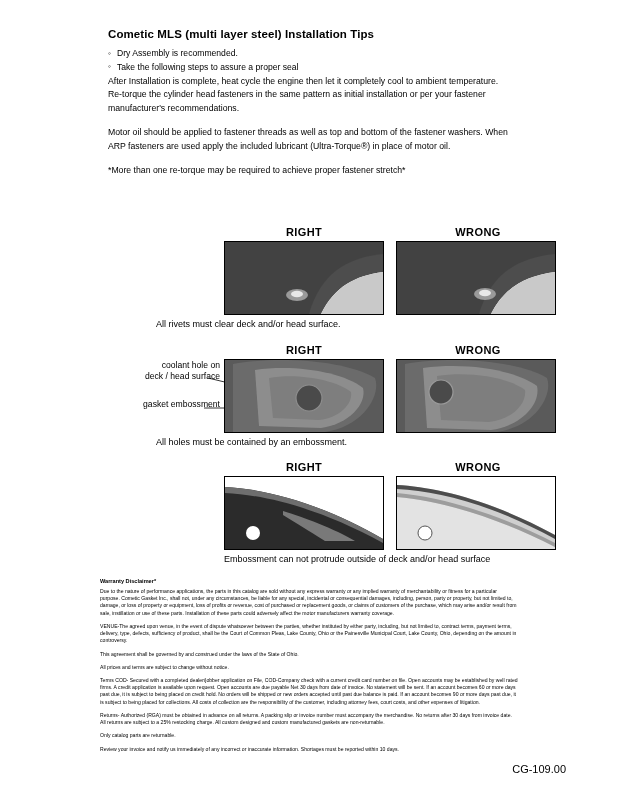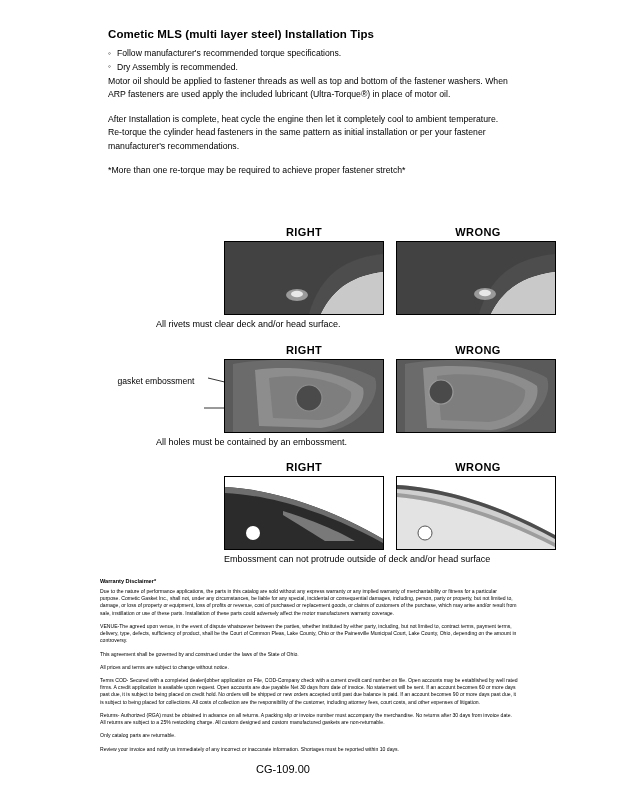--- a/index.html
+++ b/index.html
@@ -161,40 +161,40 @@
     font-size: 5.1px;
     line-height: 1.42;
     margin: 0 0 6px 0;
     text-align: left;
   }
   .docnum {
     position: absolute;
     left: 0;
     top: 763px;
     width: 566px;
-    text-align: center;
+    text-align: right;
     font-size: 11px;
   }
   svg { display: block; }
 </style>
 </head>
 <body>
 
 <div class="page">
 
   <div class="content">
     <h1 class="title">Cometic MLS (multi layer steel) Installation Tips</h1>
 
     <ul class="bullets">
-      <li>Follow manufacturer's recommended torque specifications.</li>
       <li>Dry Assembly is recommended.</li>
+      <li>Take the following steps to assure a proper seal</li>
     </ul>
 
+    <p class="para">After Installation is complete, heat cycle the engine then let it completely cool to ambient temperature. Re-torque the cylinder head fasteners in the same pattern as initial installation or per your fastener manufacturer's recommendations.</p>
     <p class="para">Motor oil should be applied to fastener threads as well as top and bottom of the fastener washers. When ARP fasteners are used apply the included lubricant (Ultra-Torque®) in place of motor oil.</p>
-    <p class="para">After Installation is complete, heat cycle the engine then let it completely cool to ambient temperature. Re-torque the cylinder head fasteners in the same pattern as initial installation or per your fastener manufacturer's recommendations.</p>
     <p class="para last">*More than one re-torque may be required to achieve proper fastener stretch*</p>
   </div>
 
   <div class="figures">
 
     <div class="fig-group" style="position:relative;">
       <div class="fig-labels">
         <div class="lbl">RIGHT</div>
         <div class="gap"></div>
         <div class="lbl">WRONG</div>
@@ -221,21 +221,25 @@
             <ellipse cx="88" cy="51" rx="6" ry="3.2" fill="#e8e8e8"></ellipse>
           </svg>
         </div>
       </div>
       <div class="caption">All rivets must clear deck and/or head surface.</div>
     </div>
 
     <div class="fig-group" style="position:relative; margin-top:13px;">
 
       <div class="callouts" style="position:absolute; left:-16px; top:16px; width:128px;">
-        <div class="callout-text" style="margin-top:16px;text-align:center;">gasket embossment</div>
+        <div class="callout-text">
+          <span>coolant hole on</span><br>
+          <span>deck / head surface</span>
+        </div>
+        <div class="callout-text" style="margin-top:16px;">gasket embossment</div>
       </div>
       <svg width="116" height="90" style="position:absolute; left:0px; top:12px;">
         <line x1="100" y1="22" x2="150" y2="34" stroke="#000" stroke-width="0.8"></line>
         <line x1="96" y1="52" x2="150" y2="52" stroke="#000" stroke-width="0.8"></line>
       </svg>
 
       <div class="fig-labels">
         <div class="lbl">RIGHT</div>
         <div class="gap"></div>
         <div class="lbl">WRONG</div>

